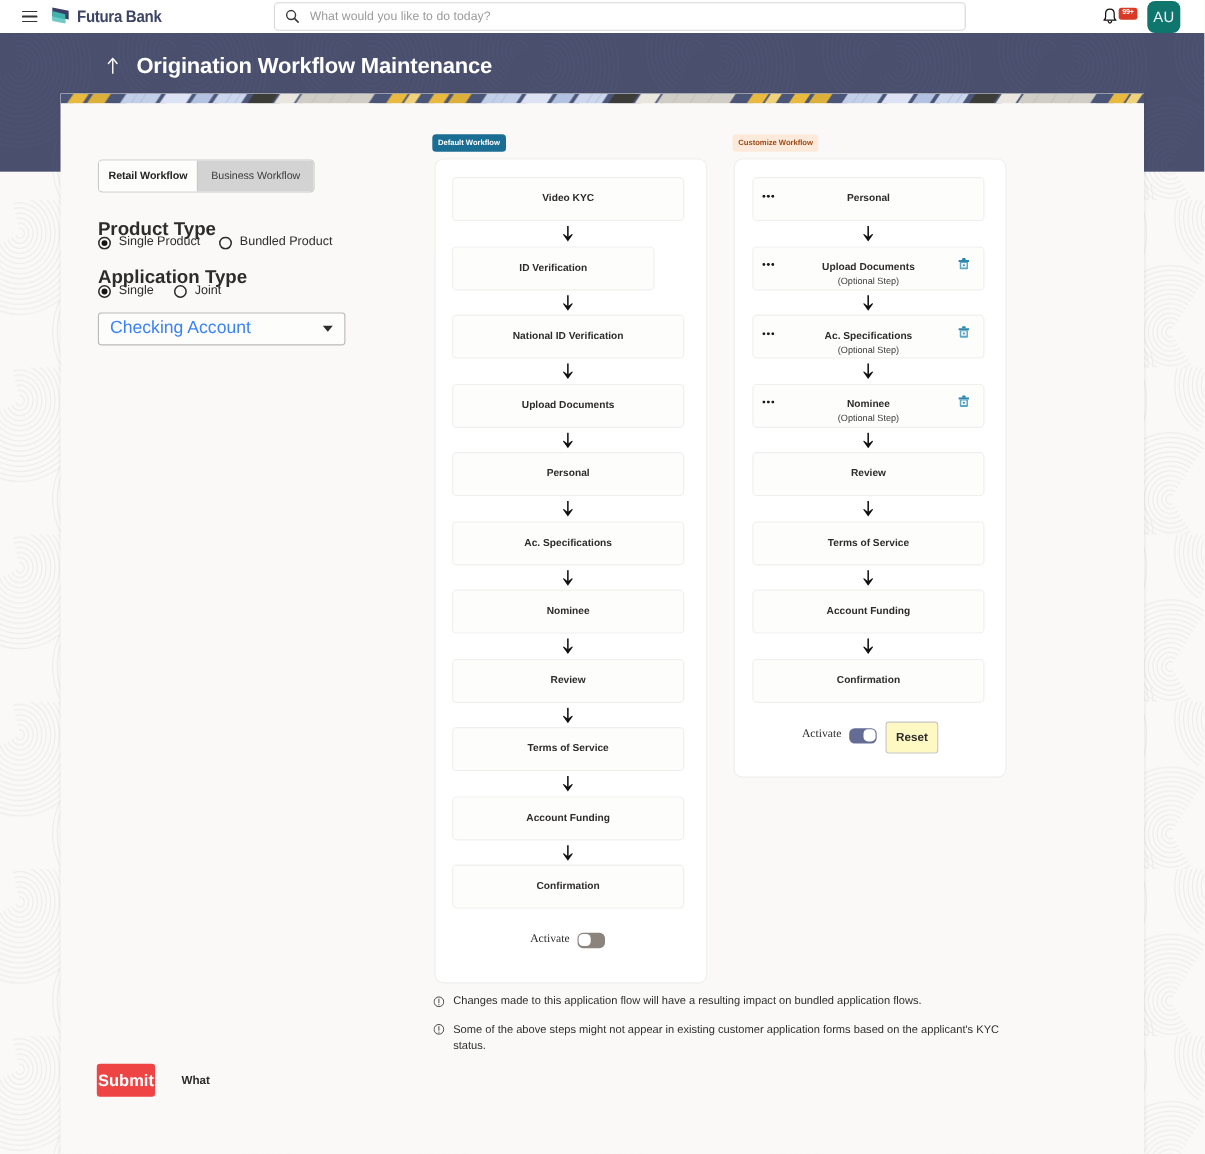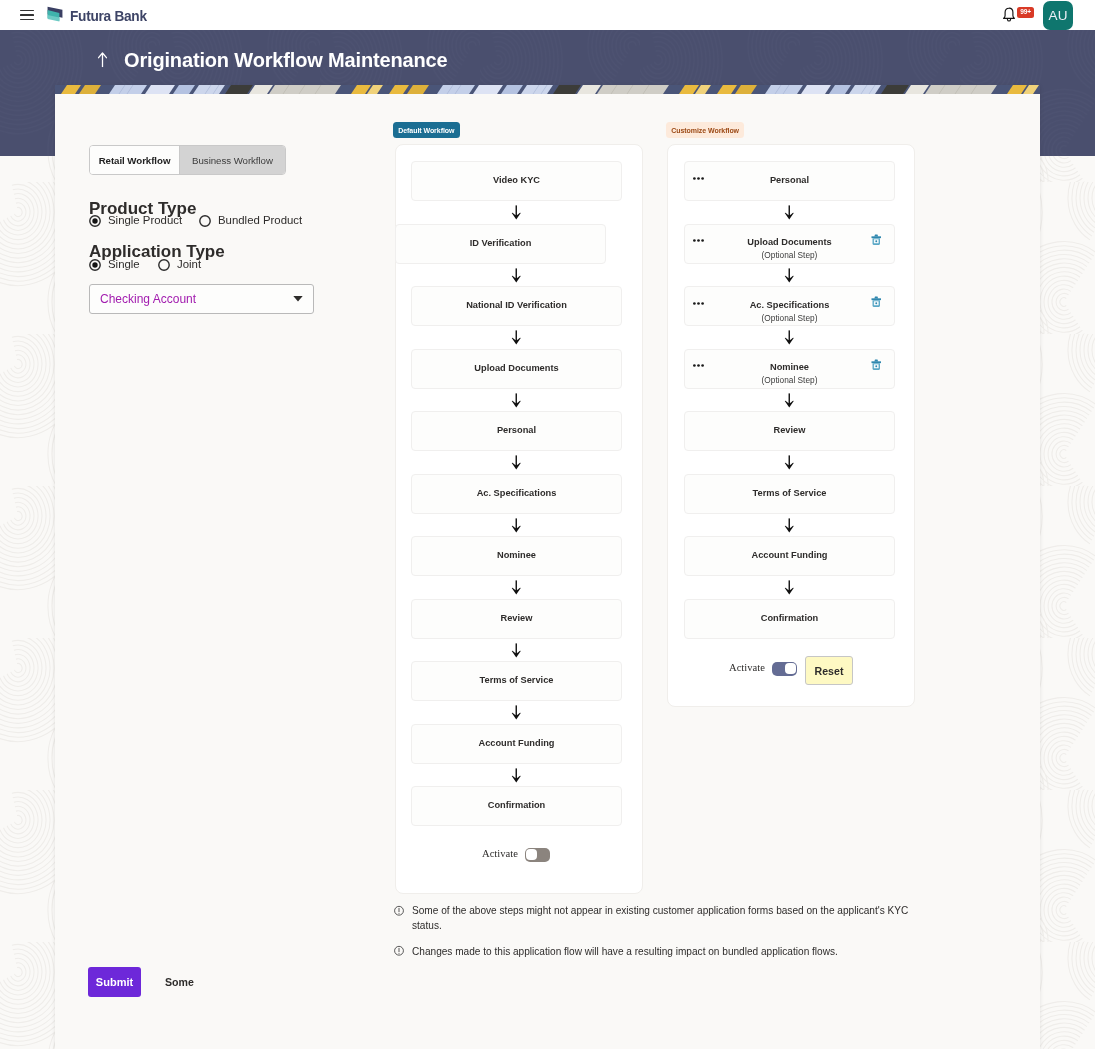--- a/index.html
+++ b/index.html
@@ -82,21 +82,21 @@
   .fieldlabel { font-size:17px; font-weight:bold; color:#2e2c2b; line-height:1; position:absolute; left:0; }
   .radiorow { display:flex; align-items:center; height:13px; position:absolute; left:0; }
   .radio-opt { display:flex; align-items:center; cursor:pointer; }
   .rad { width:12px; height:12px; flex:none; }
   .radio-opt .lbl { font-size:11.4px; color:#2e2c2b; margin-left:7px; line-height:1; }
   #product-select {
     position:absolute; left:0; width:225px; height:30px; border:1px solid #b9b9b9; border-radius:3px;
     background:#fdfdfc; display:flex; align-items:center; justify-content:space-between;
     padding:0 10px 0 10px; cursor:pointer;
   }
-  #product-select .val { font-size:12px; color:#a21caf; }
+  #product-select .val { font-size:16px; color:#3b82f6; }
   
   .wf-badge {
     position:absolute; font-size:7.0px; font-weight:bold; border-radius:3.5px;
     padding:4.5px 5.2px 4.5px 5.2px; line-height:1; letter-spacing:-0.05px; white-space:nowrap;
   }
   .wf-panel {
     position:absolute; background:#fff; border:1px solid #f0eeeb; border-radius:8px;
   }
   .wf-step {
     position:absolute; background:#fdfdfc; border:1px solid #f0efee; border-radius:4px;
@@ -124,23 +124,23 @@
     font-size:10.6px; font-weight:bold; color:#2e2c2b; cursor:pointer; z-index:2;
   }
   
   #notes { position:absolute; left:339px; top:819px; width:527px; }
   .note { display:flex; align-items:flex-start; margin-bottom:11px; }
   .note .nicon { width:10px; height:11.5px; flex:none; margin-top:0.5px; margin-right:8px; }
   .note .ntext { font-size:10.1px; color:#2e2c2b; line-height:1.48; }
   
   #actions { position:absolute; left:33px; top:882px; display:flex; align-items:center; }
   #submit-btn {
-    width:53px; height:30px; background:#6d28d9; color:#fff; border-radius:3px;
+    width:53px; height:30px; background:#ef4444; color:#fff; border-radius:3px;
     display:flex; align-items:center; justify-content:center;
-    font-size:11px; font-weight:bold; cursor:pointer;
+    font-size:15px; font-weight:bold; cursor:pointer;
   }
   #back-btn {
     margin-left:24px; font-size:10.6px; font-weight:bold; color:#2e2c2b; cursor:pointer;
   }
 </style>
 </head>
 <body>
 
 <svg id="bg-pattern" viewBox="0 0 1095 1019" preserveAspectRatio="none">
   <defs>
@@ -158,20 +158,27 @@
       <span></span>
       <span></span>
   </div>
   <div id="brand-wrap">
     <svg id="brand-logo" viewBox="0 0 19.3 20">
       <polygon points="0.7,1.2 18.6,5.0 18.6,14.6 0.7,10.6" fill="#3a3f63"></polygon>
       <polygon points="0.7,5.3 14.9,8.8 14.9,18.2 0.7,14.9" fill="#3fb3ac"></polygon>
       <polygon points="0.7,11.2 14.9,14.3 14.9,18.9 0.7,16.1" fill="#6dcac4"></polygon>
     </svg>
     <span id="brand-text">Futura Bank</span>
+  </div>
+  <div id="searchbox">
+    <svg id="search-icon" viewBox="0 0 16 16">
+      <circle cx="6.7" cy="6.7" r="4.8" fill="none" stroke="#3a3a3a" stroke-width="1.5"></circle>
+      <line x1="10.3" y1="10.3" x2="14.3" y2="14.3" stroke="#3a3a3a" stroke-width="1.7" stroke-linecap="round"></line>
+    </svg>
+    <input id="search-input" value="" placeholder="What would you like to do today?" style="">
   </div>
   <svg id="bell-wrap" viewBox="0 0 14 15">
     <path d="M7 1.2 C4.55 1.2 3.1 3.0 3.1 5.3 L3.1 8.4 C3.1 9.5 2.6 10.4 1.75 11.1 L1.55 11.3 L12.45 11.3 L12.25 11.1 C11.4 10.4 10.9 9.5 10.9 8.4 L10.9 5.3 C10.9 3.0 9.45 1.2 7 1.2 Z" fill="none" stroke="#121212" stroke-width="1.15" stroke-linejoin="round"></path>
     <path d="M5.4 12.3 C5.6 13.4 6.25 14.0 7 14.0 C7.75 14.0 8.4 13.4 8.6 12.3" fill="none" stroke="#121212" stroke-width="1.15" stroke-linecap="round"></path>
   </svg>
   <div id="notif-badge">99+</div>
   <div id="avatar">AU</div>
 </div>
 
 <div id="header-band">
@@ -282,46 +289,46 @@
   <div class="wf-badge" id="badge-custom" style="left:611px; top:37px; background:#fdeadb; color:#9c4a16;">Customize Workflow</div>
   <div class="wf-panel" id="panel-custom" style="left: 612px; top: 59px; width: 248px; height: 563px;"></div>
 
   <div id="notes">
     <div class="note">
       <svg class="nicon" viewBox="0 0 12 12">
         <circle cx="6" cy="6" r="5.3" fill="none" stroke="#3a3a3a" stroke-width="1.0"></circle>
         <line x1="6" y1="2.6" x2="6" y2="7.5" stroke="#3a3a3a" stroke-width="1.0"></line>
         <circle cx="6" cy="9.1" r="0.6" fill="#3a3a3a"></circle>
       </svg>
-      <div class="ntext">Some of the above steps might not appear in existing customer application forms based on the applicant's KYC status.</div>
+      <div class="ntext">Changes made to this application flow will have a resulting impact on bundled application flows.</div>
     </div>
     <div class="note">
       <svg class="nicon" viewBox="0 0 12 12">
         <circle cx="6" cy="6" r="5.3" fill="none" stroke="#3a3a3a" stroke-width="1.0"></circle>
         <line x1="6" y1="2.6" x2="6" y2="7.5" stroke="#3a3a3a" stroke-width="1.0"></line>
         <circle cx="6" cy="9.1" r="0.6" fill="#3a3a3a"></circle>
       </svg>
-      <div class="ntext">Changes made to this application flow will have a resulting impact on bundled application flows.</div>
+      <div class="ntext">Some of the above steps might not appear in existing customer application forms based on the applicant's KYC status.</div>
     </div>
   </div>
 
   <div id="actions">
     <div id="submit-btn">Submit</div>
-    <div id="back-btn">Some</div>
+    <div id="back-btn">What</div>
   </div>
 <div class="wf-step" style="left: 356px; top: 76px; width: 211px; height: 40px;">
       <div class="stepinner">
         <div class="stepname">Video KYC</div>
       </div>
     </div>
     <div class="wf-arrow" style="left: 356px; width: 211px; top: 120px;"><svg width="10.5" height="15" viewBox="0 0 10 15">
         <rect x="4.3" y="0.4" width="1.4" height="12.4" fill="#101010"></rect>
         <path d="M5 14.5 L0.5 8.1 Q1.0 7.5 1.6 8.0 Q3.4 9.6 5 10.4 Q6.6 9.6 8.4 8.0 Q9.0 7.5 9.5 8.1 Z" fill="#101010"></path>
       </svg></div>
-    <div class="wf-step" style="left: 340px; top: 138.5px; width: 211px; height: 40px;">
+    <div class="wf-step" style="left: 356px; top: 138.5px; width: 184px; height: 40px;">
       <div class="stepinner">
         <div class="stepname">ID Verification</div>
       </div>
     </div>
     <div class="wf-arrow" style="left: 356px; width: 211px; top: 182.5px;"><svg width="10.5" height="15" viewBox="0 0 10 15">
         <rect x="4.3" y="0.4" width="1.4" height="12.4" fill="#101010"></rect>
         <path d="M5 14.5 L0.5 8.1 Q1.0 7.5 1.6 8.0 Q3.4 9.6 5 10.4 Q6.6 9.6 8.4 8.0 Q9.0 7.5 9.5 8.1 Z" fill="#101010"></path>
       </svg></div>
     <div class="wf-step" style="left: 356px; top: 201px; width: 211px; height: 40px;">
       <div class="stepinner">

